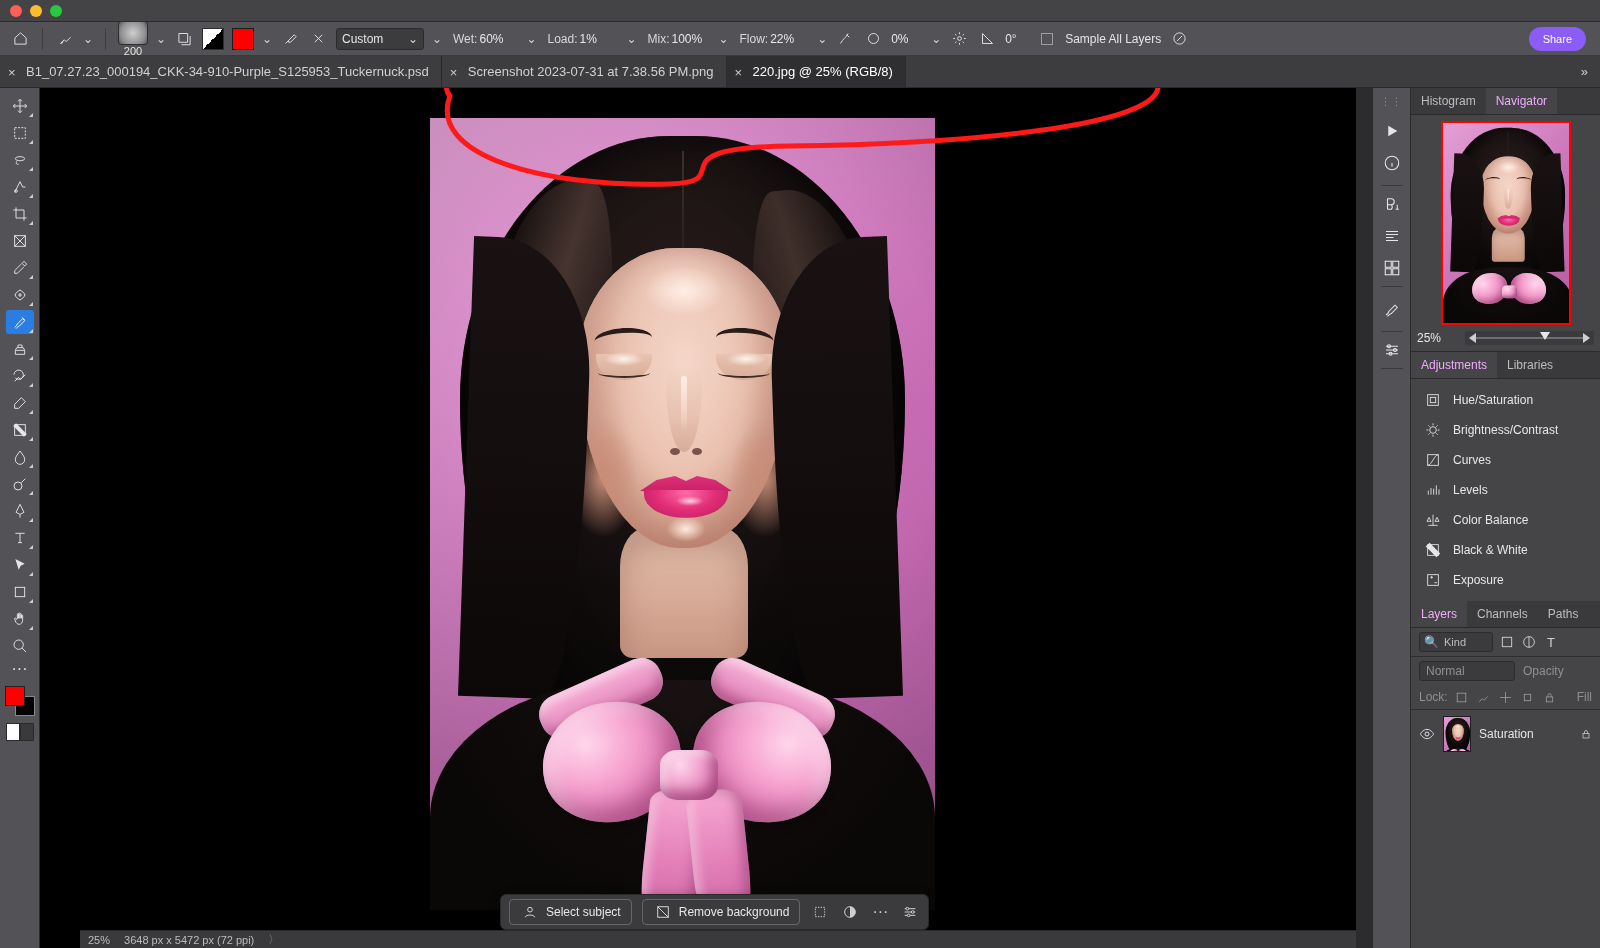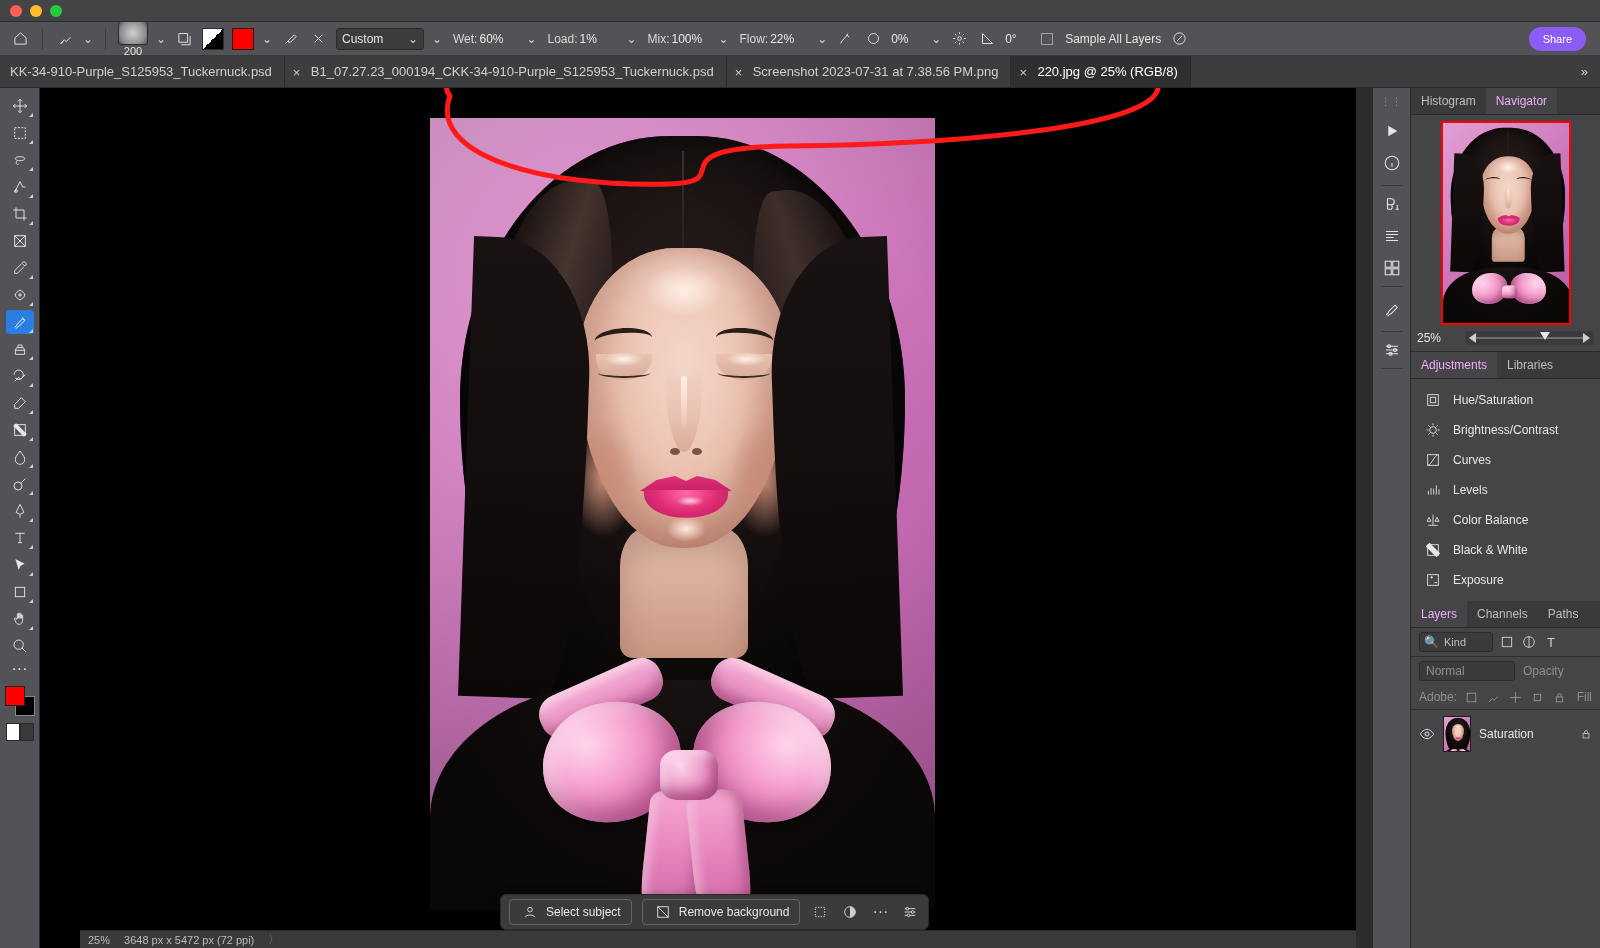--- a/index.html
+++ b/index.html
@@ -277,23 +277,20 @@
       <svg viewBox="0 0 24 24">
         <circle cx="12" cy="12" r="9"></circle>
         <path d="M8 16l8-8"></path>
       </svg>
     </div>
 
   <div class="share-btn">Share</div>
 </div>
 
 <div class="doctabs">
-  <div class="doctab" style="padding-left:10px">
-    <span>KK-34-910-Purple_S125953_Tuckernuck.psd</span>
-  </div>
   <div class="doctab">
     <span class="close">×</span>
     <span>B1_07.27.23_000194_CKK-34-910-Purple_S125953_Tuckernuck.psd</span>
   </div>
   <div class="doctab">
     <span class="close">×</span>
     <span>Screenshot 2023-07-31 at 7.38.56 PM.png</span>
   </div>
   <div class="doctab active">
     <span class="close">×</span>
@@ -728,21 +725,21 @@
         </span>
       <span class="tiny" style="font-size:13px;color:#cfcfcf">T</span>
     </div>
     <div class="blend-row">
       <div class="blend-box">
           <span>Normal</span>
         </div>
       <span>Opacity</span>
     </div>
     <div class="lock-row">
-      <span>Adobe:</span>
+      <span>Lock:</span>
       <span class="tiny">
           <svg viewBox="0 0 24 24">
             <rect x="4" y="4" width="16" height="16"></rect>
           </svg>
         </span>
       <span class="tiny">
           <svg viewBox="0 0 24 24">
             <path d="M4 20l6-6 3 3 7-7"></path>
           </svg>
         </span>

